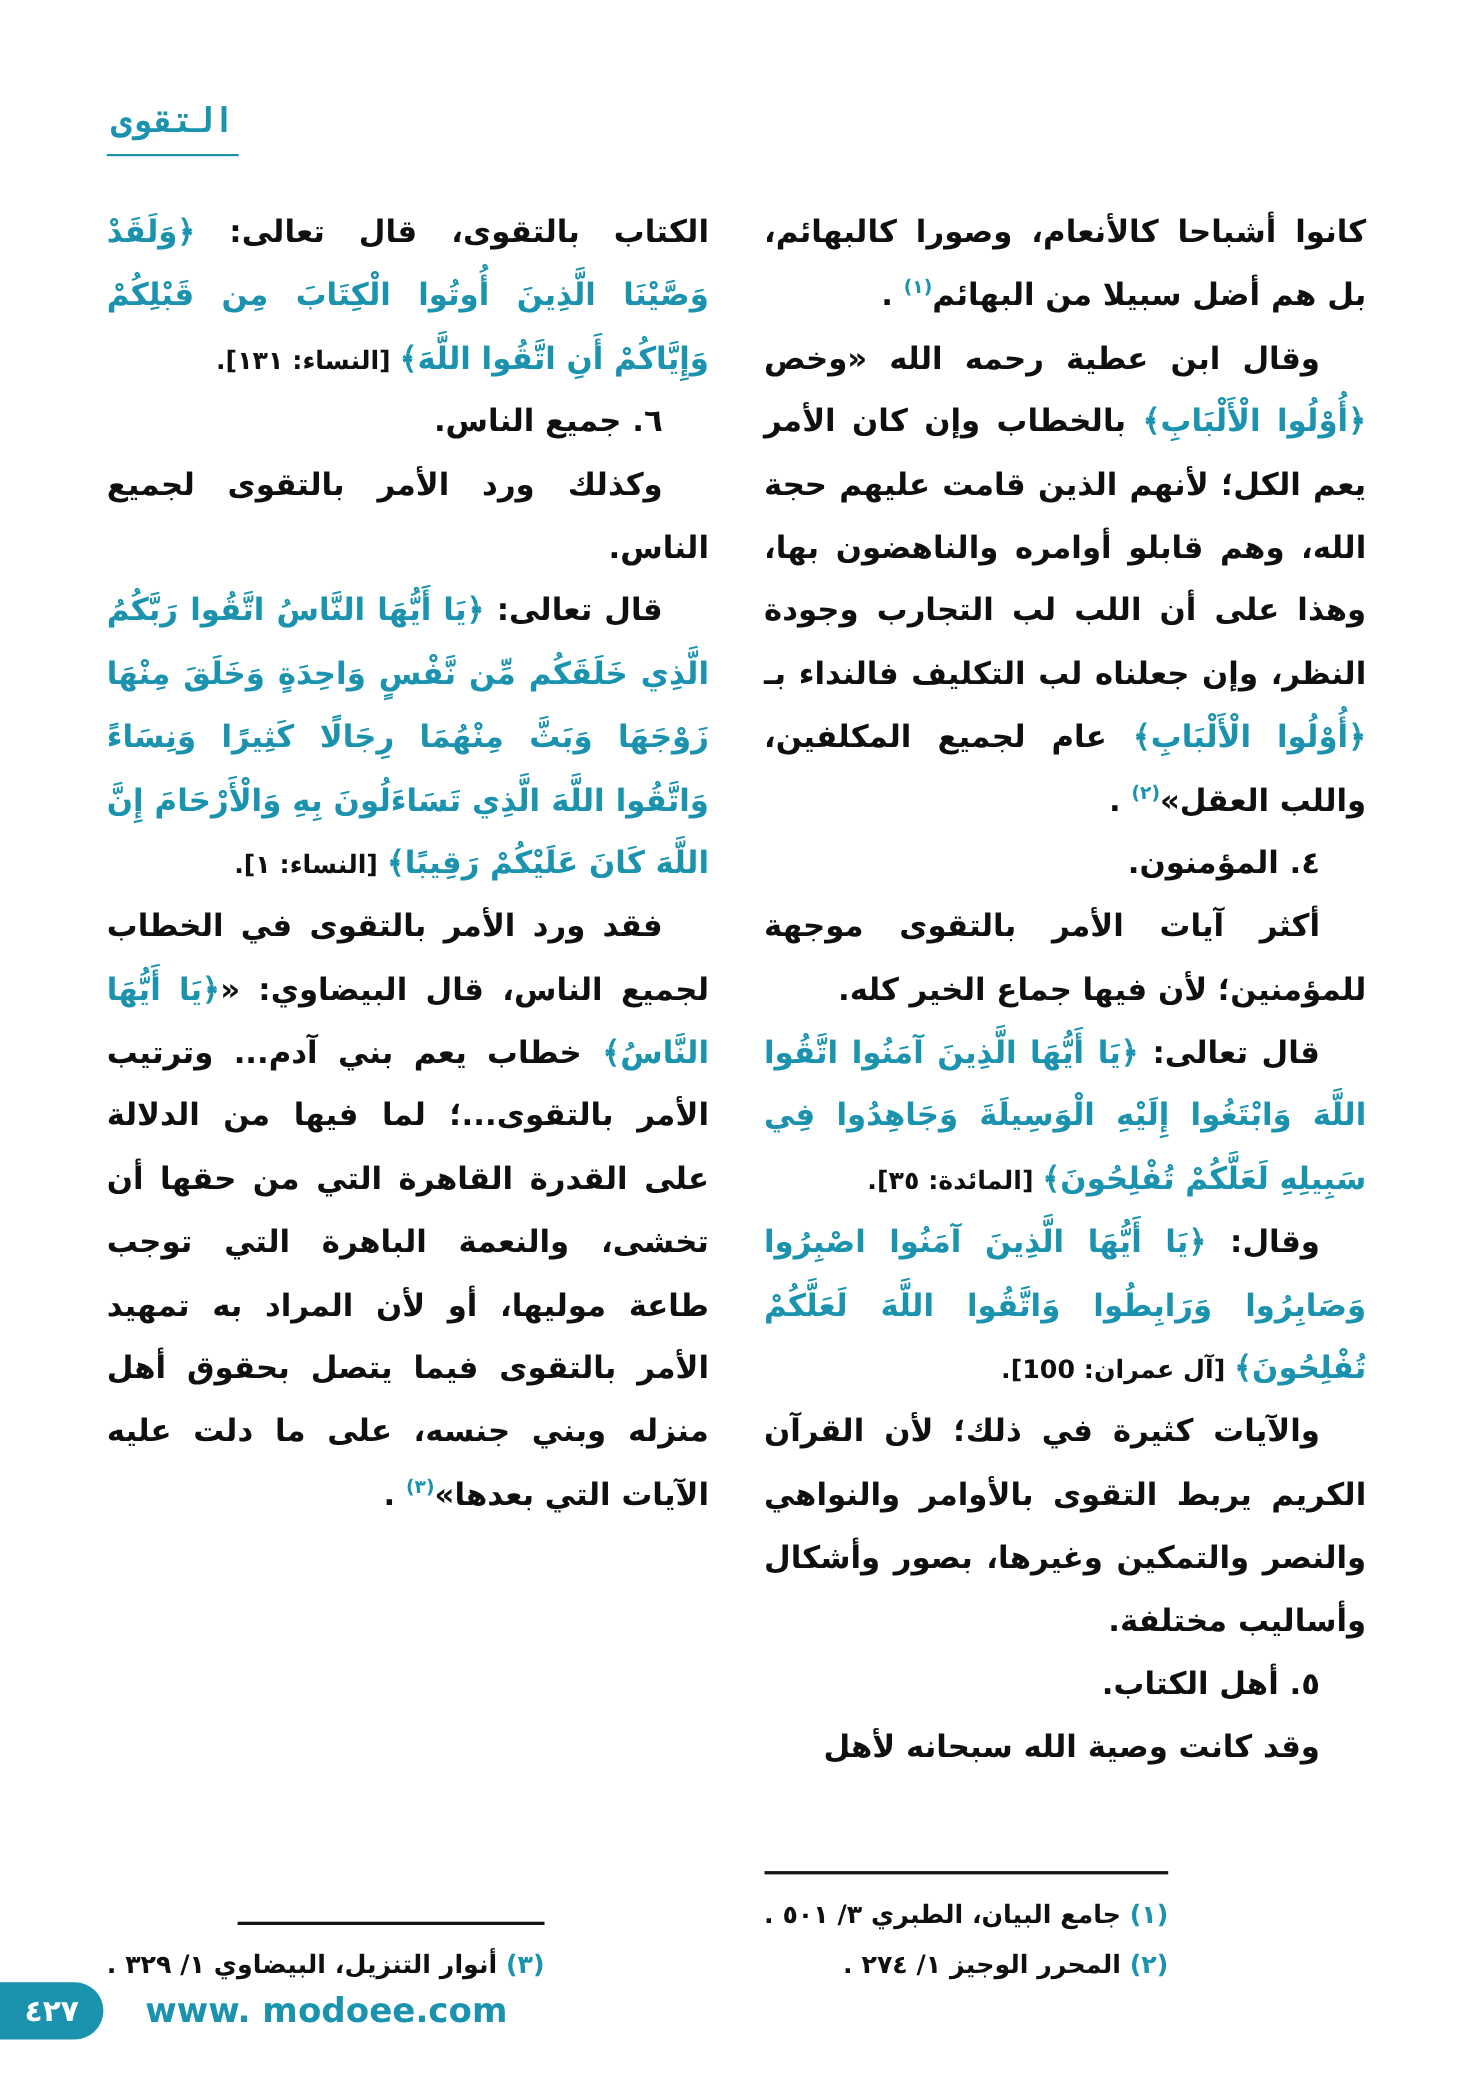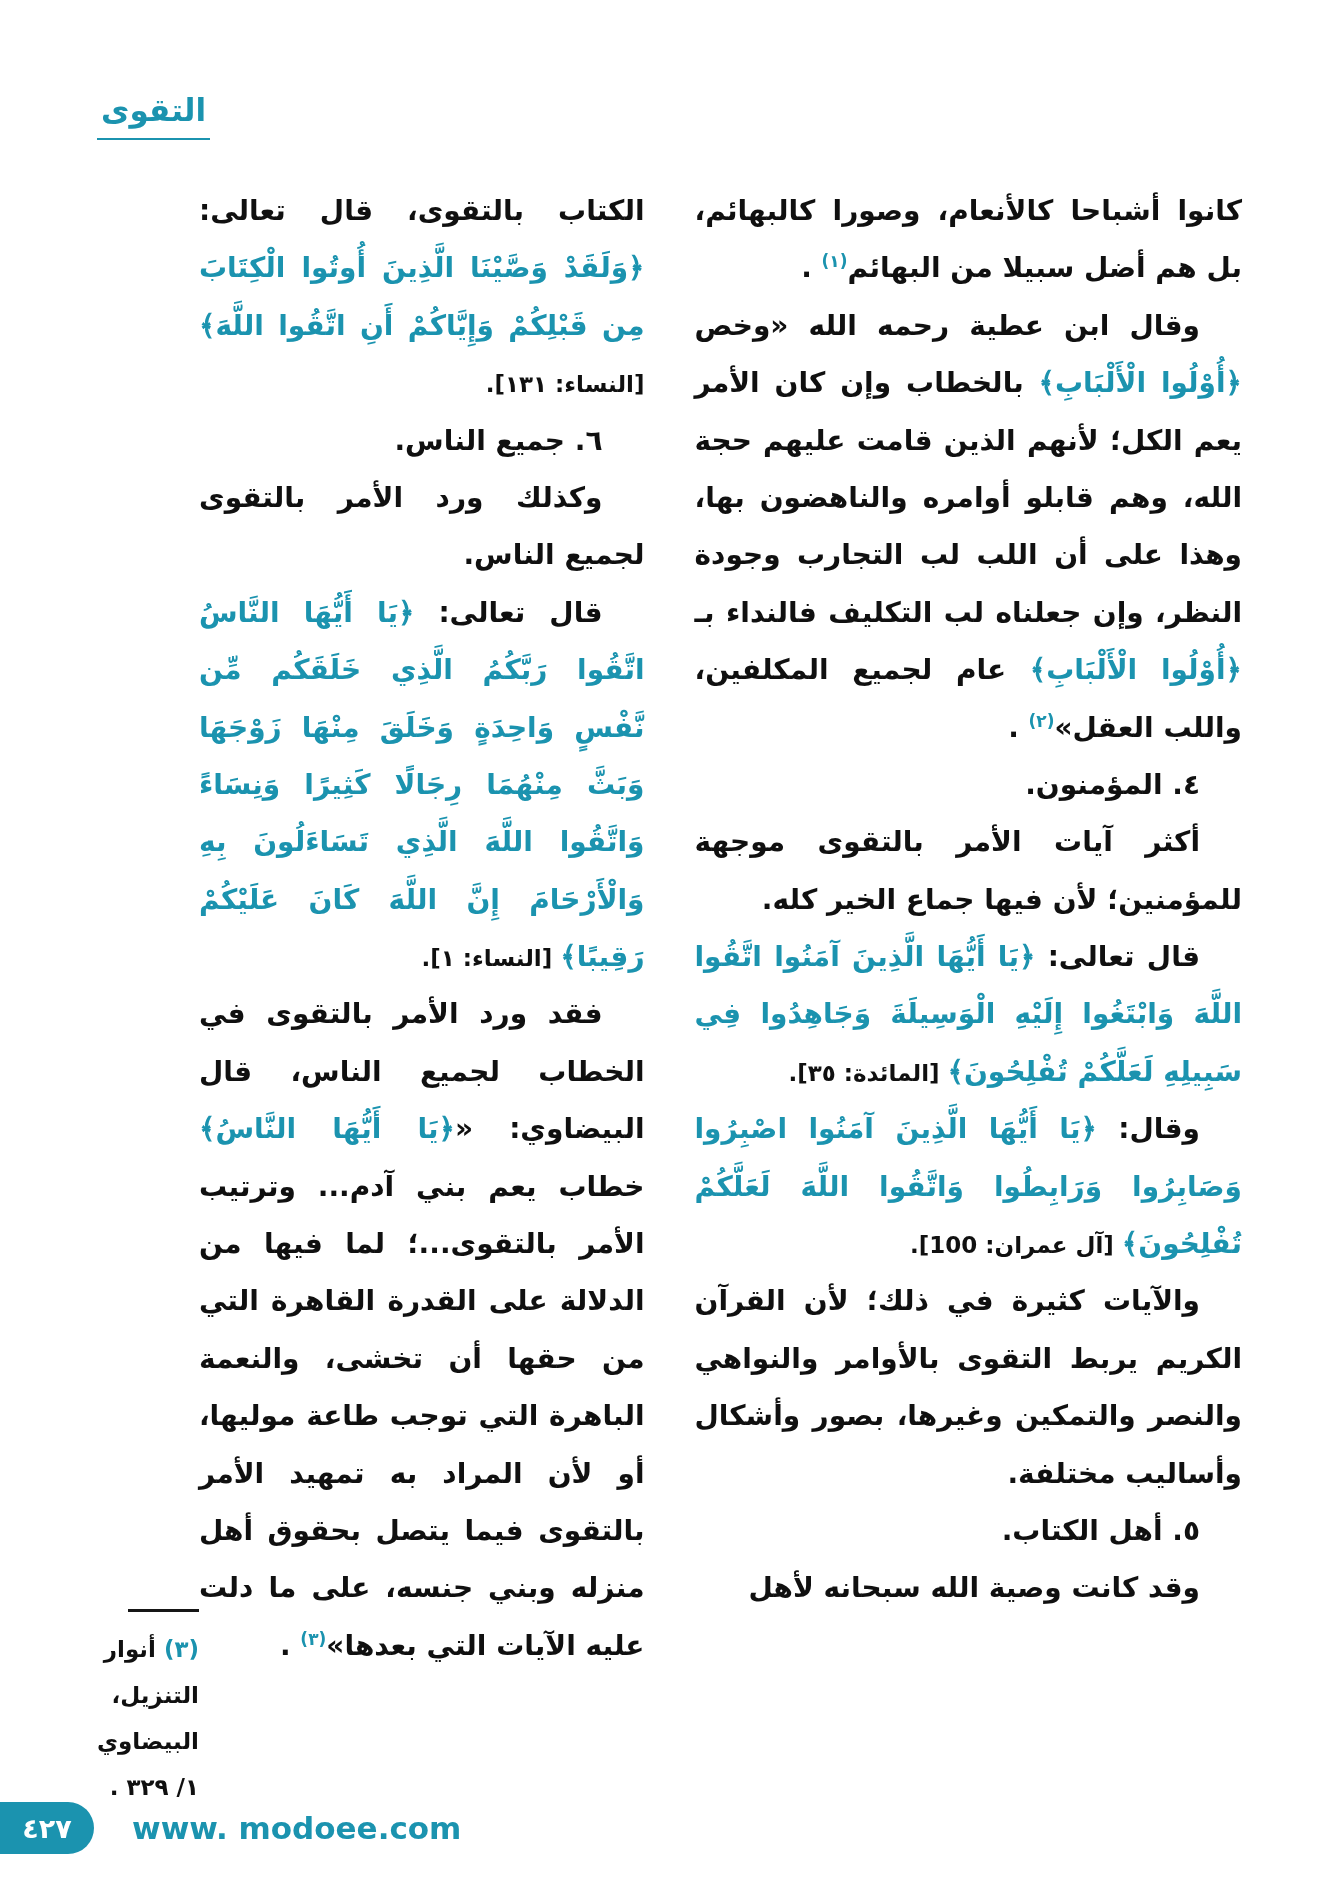--- a/index.html
+++ b/index.html
@@ -16,27 +16,28 @@
   .header {
     position: absolute; top: 92px; left: 97px; right: 97px;
     text-align: left;
   }
   .header-title {
     display: inline-block;
     color: var(--accent);
     font-size: 31px; font-weight: bold;
     padding: 0 4px 10px 4px;
     border-bottom: 2px solid var(--accent);
+    font-family: Liberation Mono, monospace;
   }
   .columns {
     position: absolute; top: 182px; right: 97px; left: 97px;
     height: 1628px;
     display: flex; gap: 50px;
   }
-  .col { flex: 1 1 0; display: flex; flex-direction: row; min-width: 0; }
+  .col { flex: 1 1 0; display: flex; flex-direction: column; min-width: 0; align-items: flex-end; }
   .para {
     margin: 0;
     font-size: 28px; font-weight: bold;
     color: var(--ink);
     line-height: 2.05;
     text-align: justify;
     text-align-last: right;
   }
   .para.indent, .para.heading { text-indent: 42px; }
   .seg-n  { color: var(--ink); }
@@ -88,20 +89,27 @@
         <p class="para"><span class="seg-n">كانوا أشباحا كالأنعام، وصورا كالبهائم، بل هم أضل سبيلا من البهائم</span><span class="seg-fn">(١)</span><span class="seg-n"> .</span></p>
         <p class="para indent"><span class="seg-n">وقال ابن عطية رحمه الله «وخص </span><span class="seg-q">﴿أُوْلُوا الْأَلْبَابِ﴾</span><span class="seg-n"> بالخطاب وإن كان الأمر يعم الكل؛ لأنهم الذين قامت عليهم حجة الله، وهم قابلو أوامره والناهضون بها، وهذا على أن اللب لب التجارب وجودة النظر، وإن جعلناه لب التكليف فالنداء بـ </span><span class="seg-q">﴿أُوْلُوا الْأَلْبَابِ﴾</span><span class="seg-n"> عام لجميع المكلفين، واللب العقل»</span><span class="seg-fn">(٢)</span><span class="seg-n"> .</span></p>
         <p class="para heading indent"><span class="seg-n">٤. المؤمنون.</span></p>
         <p class="para indent"><span class="seg-n">أكثر آيات الأمر بالتقوى موجهة للمؤمنين؛ لأن فيها جماع الخير كله.</span></p>
         <p class="para indent"><span class="seg-n">قال تعالى: </span><span class="seg-q">﴿يَا أَيُّهَا الَّذِينَ آمَنُوا اتَّقُوا اللَّهَ وَابْتَغُوا إِلَيْهِ الْوَسِيلَةَ وَجَاهِدُوا فِي سَبِيلِهِ لَعَلَّكُمْ تُفْلِحُونَ﴾</span><span class="seg-r"> [المائدة: ٣٥].</span></p>
         <p class="para indent"><span class="seg-n">وقال: </span><span class="seg-q">﴿يَا أَيُّهَا الَّذِينَ آمَنُوا اصْبِرُوا وَصَابِرُوا وَرَابِطُوا وَاتَّقُوا اللَّهَ لَعَلَّكُمْ تُفْلِحُونَ﴾</span><span class="seg-r"> [آل عمران: 100].</span></p>
         <p class="para indent"><span class="seg-n">والآيات كثيرة في ذلك؛ لأن القرآن الكريم يربط التقوى بالأوامر والنواهي والنصر والتمكين وغيرها، بصور وأشكال وأساليب مختلفة.</span></p>
         <p class="para heading indent"><span class="seg-n">٥. أهل الكتاب.</span></p>
         <p class="para indent"><span class="seg-n">وقد كانت وصية الله سبحانه لأهل</span></p>
       </div>
+    <div class="footnotes">
+      <div class="fn-sep"></div>
+      <div class="fn-list">
+          <p class="footnote"><span class="seg-fnum">(١)</span><span class="seg-n"> جامع البيان، الطبري ٣/ ٥٠١ .</span></p>
+          <p class="footnote"><span class="seg-fnum">(٢)</span><span class="seg-n"> المحرر الوجيز ١/ ٢٧٤ .</span></p>
+        </div>
+    </div>
   </section>
 
   <section class="col col-left">
     <div class="col-body">
         <p class="para"><span class="seg-n">الكتاب بالتقوى، قال تعالى: </span><span class="seg-q">﴿وَلَقَدْ وَصَّيْنَا الَّذِينَ أُوتُوا الْكِتَابَ مِن قَبْلِكُمْ وَإِيَّاكُمْ أَنِ اتَّقُوا اللَّهَ﴾</span><span class="seg-r"> [النساء: ١٣١].</span></p>
         <p class="para heading indent"><span class="seg-n">٦. جميع الناس.</span></p>
         <p class="para indent"><span class="seg-n">وكذلك ورد الأمر بالتقوى لجميع الناس.</span></p>
         <p class="para indent"><span class="seg-n">قال تعالى: </span><span class="seg-q">﴿يَا أَيُّهَا النَّاسُ اتَّقُوا رَبَّكُمُ الَّذِي خَلَقَكُم مِّن نَّفْسٍ وَاحِدَةٍ وَخَلَقَ مِنْهَا زَوْجَهَا وَبَثَّ مِنْهُمَا رِجَالًا كَثِيرًا وَنِسَاءً وَاتَّقُوا اللَّهَ الَّذِي تَسَاءَلُونَ بِهِ وَالْأَرْحَامَ إِنَّ اللَّهَ كَانَ عَلَيْكُمْ رَقِيبًا﴾</span><span class="seg-r"> [النساء: ١].</span></p>
         <p class="para indent"><span class="seg-n">فقد ورد الأمر بالتقوى في الخطاب لجميع الناس، قال البيضاوي: «</span><span class="seg-q">﴿يَا أَيُّهَا النَّاسُ﴾</span><span class="seg-n"> خطاب يعم بني آدم... وترتيب الأمر بالتقوى...؛ لما فيها من الدلالة على القدرة القاهرة التي من حقها أن تخشى، والنعمة الباهرة التي توجب طاعة موليها، أو لأن المراد به تمهيد الأمر بالتقوى فيما يتصل بحقوق أهل منزله وبني جنسه، على ما دلت عليه الآيات التي بعدها»</span><span class="seg-fn">(٣)</span><span class="seg-n"> .</span></p>
       </div>

